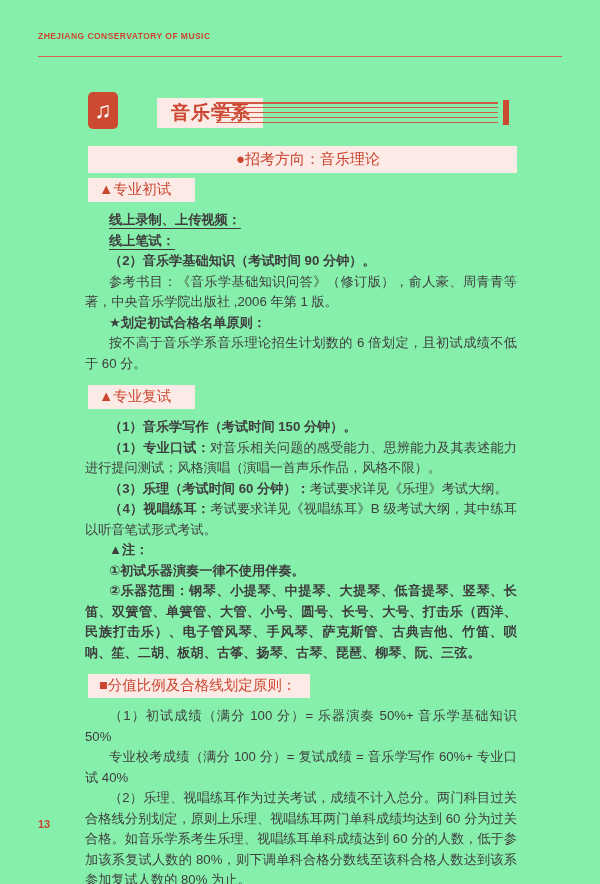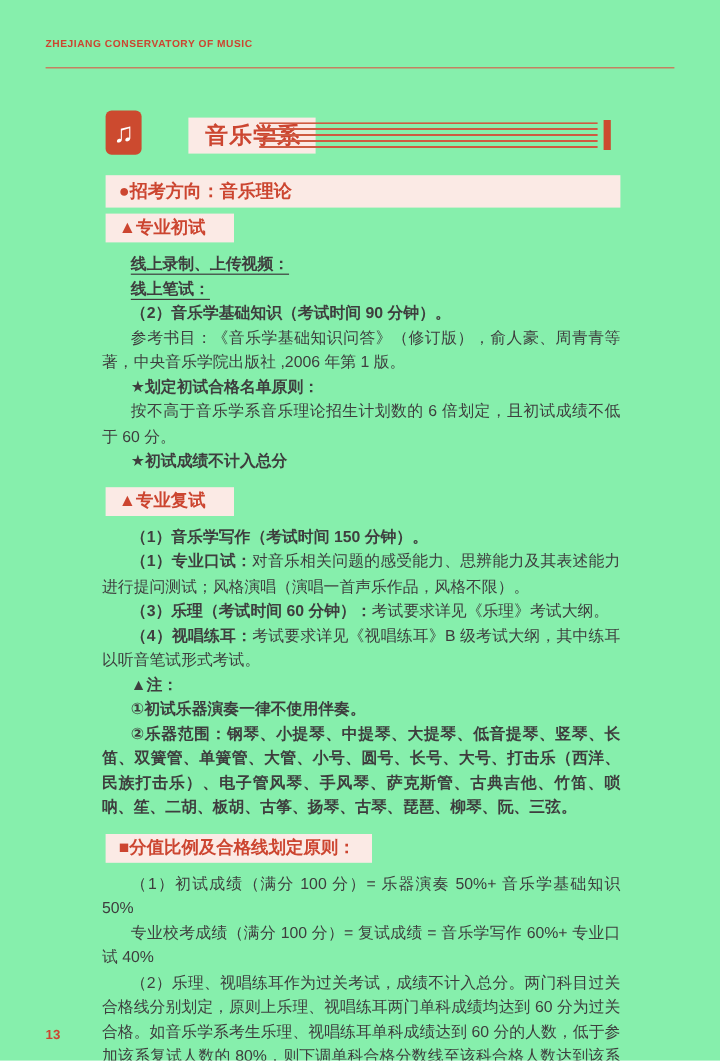--- a/index.html
+++ b/index.html
@@ -18,31 +18,31 @@
              border-radius:5px;display:flex;align-items:center;justify-content:center;
              color:#fff;font-size:23px;line-height:1;}
   .title-band{position:absolute;left:112px;top:98px;height:30px;background:var(--band);
               display:flex;align-items:center;padding:0 12px 0 14px;margin-left:45px;}
   .dept-title{color:var(--accent);font-weight:bold;font-size:19px;letter-spacing:1px;}
   .staff{position:absolute;left:216px;top:102px;width:282px;height:21.5px;
          background:repeating-linear-gradient(to bottom,#cf5a41 0 1.5px,transparent 1.5px 4.9px);}
   .staff-bar{position:absolute;left:503px;top:100px;width:6px;height:25px;background:var(--icon);}
 
   .content{position:absolute;left:85px;top:146px;width:432px;color:var(--body);}
-  .band{background:var(--band);color:var(--accent);font-weight:bold;}
+  .band{background:var(--band);color:var(--accent);font-weight:normal;text-align:center;}
   .band-wide{width:calc(100% - 3px);margin:0 0 5px 3px;padding:4px 0 4px 11px;font-size:15px;}
   .band-sm,.band-mid{width:fit-content;margin:11px 0 8px 3px;padding:2px 24px 3px 11px;font-size:14.5px;}
   .band-mid{padding-right:14px;}
   .band-wide + .band-sm{margin-top:0;}
 
   .content p{font-size:13.2px;line-height:20.5px;text-indent:24px;text-align:justify;color:var(--body);}
   .b{font-weight:bold;}
   .u{text-decoration:underline;text-underline-offset:3.5px;}
 
-  .page-number{position:absolute;left:38px;top:818px;font-size:11px;font-weight:bold;color:var(--accent);margin-top:39px;}
+  .page-number{position:absolute;left:38px;top:818px;font-size:11px;font-weight:bold;color:var(--accent);}
 </style>
 </head>
 <body>
 
 <div class="page">
   <div class="brand">ZHEJIANG CONSERVATORY OF MUSIC</div>
   <div class="header-rule"></div>
 
   <div class="note-icon">
     <span>♫</span>
@@ -55,21 +55,20 @@
 
   <div class="content">
       <div class="band band-wide">●招考方向：音乐理论</div>
       <div class="band band-sm">▲专业初试</div>
       <p><span class="b u">线上录制、上传视频：</span></p>
       <p><span class="b u">线上笔试：</span></p>
       <p><span class="b ">（2）音乐学基础知识（考试时间 90 分钟）。</span></p>
       <p><span class="">参考书目：《音乐学基础知识问答》（修订版），俞人豪、周青青等著，中央音乐学院出版社 ,2006 年第 1 版。</span></p>
       <p><span class="b ">★划定初试合格名单原则：</span></p>
       <p><span class="">按不高于音乐学系音乐理论招生计划数的 6 倍划定，且初试成绩不低于 60 分。</span></p>
-      <p><span class="b ">★初试成绩不计入总分</span></p>
       <div class="band band-sm">▲专业复试</div>
       <p><span class="b ">（1）音乐学写作（考试时间 150 分钟）。</span></p>
       <p><span class="b ">（1）专业口试：</span><span class="">对音乐相关问题的感受能力、思辨能力及其表述能力进行提问测试；风格演唱（演唱一首声乐作品，风格不限）。</span></p>
       <p><span class="b ">（3）乐理（考试时间 60 分钟）：</span><span class="">考试要求详见《乐理》考试大纲。</span></p>
       <p><span class="b ">（4）视唱练耳：</span><span class="">考试要求详见《视唱练耳》B 级考试大纲，其中练耳以听音笔试形式考试。</span></p>
       <p><span class="b ">▲注：</span></p>
       <p><span class="b ">①初试乐器演奏一律不使用伴奏。</span></p>
       <p><span class="b ">②乐器范围：钢琴、小提琴、中提琴、大提琴、低音提琴、竖琴、长笛、双簧管、单簧管、大管、小号、圆号、长号、大号、打击乐（西洋、民族打击乐）、电子管风琴、手风琴、萨克斯管、古典吉他、竹笛、唢呐、笙、二胡、板胡、古筝、扬琴、古琴、琵琶、柳琴、阮、三弦。</span></p>
       <div class="band band-mid">■分值比例及合格线划定原则：</div>
       <p><span class="">（1）初试成绩（满分 100 分）= 乐器演奏 50%+ 音乐学基础知识 50%</span></p>

